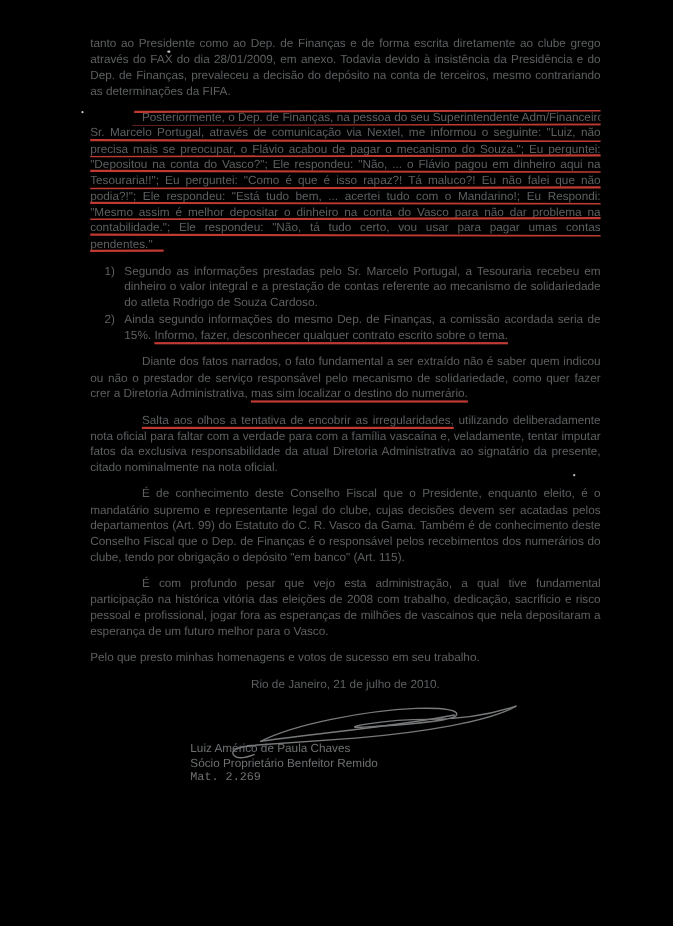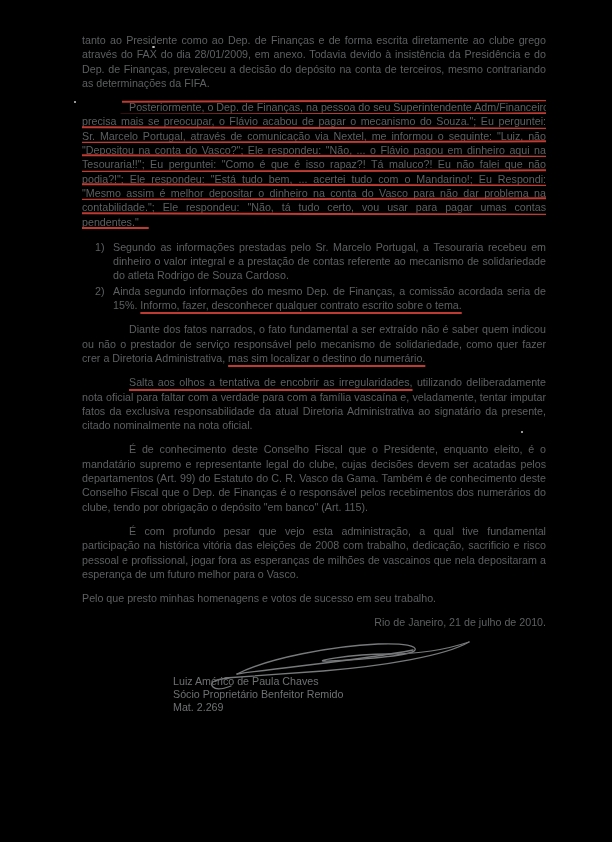--- a/index.html
+++ b/index.html
@@ -41,43 +41,43 @@
   .redu{
     text-decoration:underline;
     text-decoration-color:var(--red);
     text-decoration-thickness:1.9px;
     text-underline-offset:3px;
   }
   .nlist{margin:0 0 10px 13px;}
   .li{display:flex;margin:0 0 1px 0;}
   .li .num{flex:none;width:18px;}
   .li .txt{flex:1;text-align:justify;}
-  .dateline{margin:2px 0 0 0;text-align:right;}
+  .dateline{margin:2px 0 0 0;text-align:center;}
   .sig-block{width:300px;margin:4px 0 0 91px;text-align:left;color:var(--ink-light);}
   .sig-block svg{display:block;margin:0 0 -17px 0;}
   .sig-name{line-height:13px;}
   .sig-title{line-height:13px;}
-  .sig-mat{line-height:13px;}
+  .sig-mat{line-height:13px;font-family:Liberation Mono, monospace;}
 </style>
 </head>
 <body>
 
 <div class="page">
   <div class="speck" style="left:152px;top:46px;width:3px;height:2px;"></div>
   <div class="speck" style="left:74px;top:101px;width:2px;height:2px;"></div>
   <div class="speck" style="left:521px;top:431px;width:2px;height:2px;"></div>
 
   <div class="content">
 
     <p class="para">tanto ao Presidente como ao Dep. de Finanças e de forma escrita diretamente ao clube grego através do FAX do dia 28/01/2009, em anexo. Todavia devido à insistência da Presidência e do Dep. de Finanças, prevaleceu a decisão do depósito na conta de terceiros, mesmo contrariando as determinações da FIFA.</p>
 
     <div class="quote">
       <div class="qline first">Posteriormente, o Dep. de Finanças, na pessoa do seu Superintendente Adm/Financeiro,</div>
+      <div class="qline">Sr. Marcelo Portugal, através de comunicação via Nextel, me informou o seguinte: "Luiz, não</div>
       <div class="qline">precisa mais se preocupar, o Flávio acabou de pagar o mecanismo do Souza."; Eu perguntei:</div>
-      <div class="qline">Sr. Marcelo Portugal, através de comunicação via Nextel, me informou o seguinte: "Luiz, não</div>
       <div class="qline">"Depositou na conta do Vasco?"; Ele respondeu: "Não, ... o Flávio pagou em dinheiro aqui na</div>
       <div class="qline">Tesouraria!!"; Eu perguntei: "Como é que é isso rapaz?! Tá maluco?! Eu não falei que não</div>
       <div class="qline">podia?!"; Ele respondeu: "Está tudo bem, ... acertei tudo com o Mandarino!; Eu Respondi:</div>
       <div class="qline">"Mesmo assim é melhor depositar o dinheiro na conta do Vasco para não dar problema na</div>
       <div class="qline">contabilidade."; Ele respondeu: "Não, tá tudo certo, vou usar para pagar umas contas</div>
       <div class="qline last">pendentes."</div>
     </div>
 
 
 

